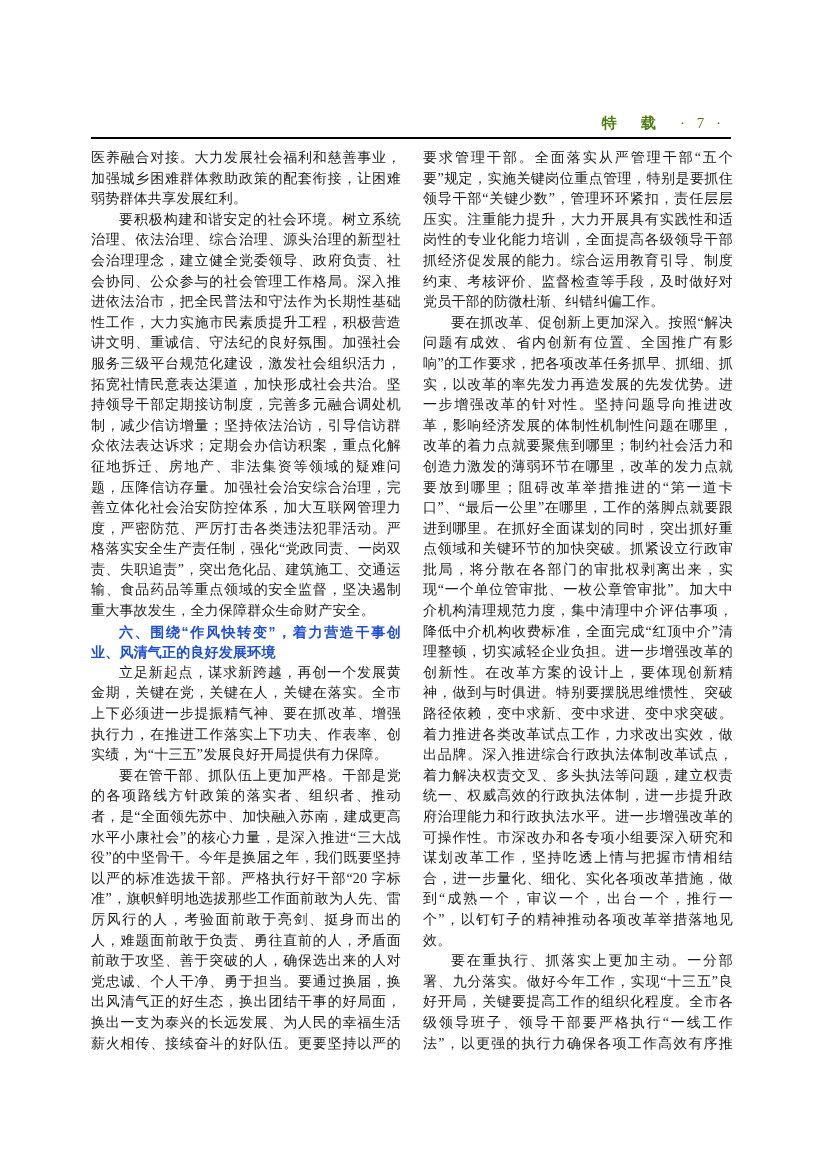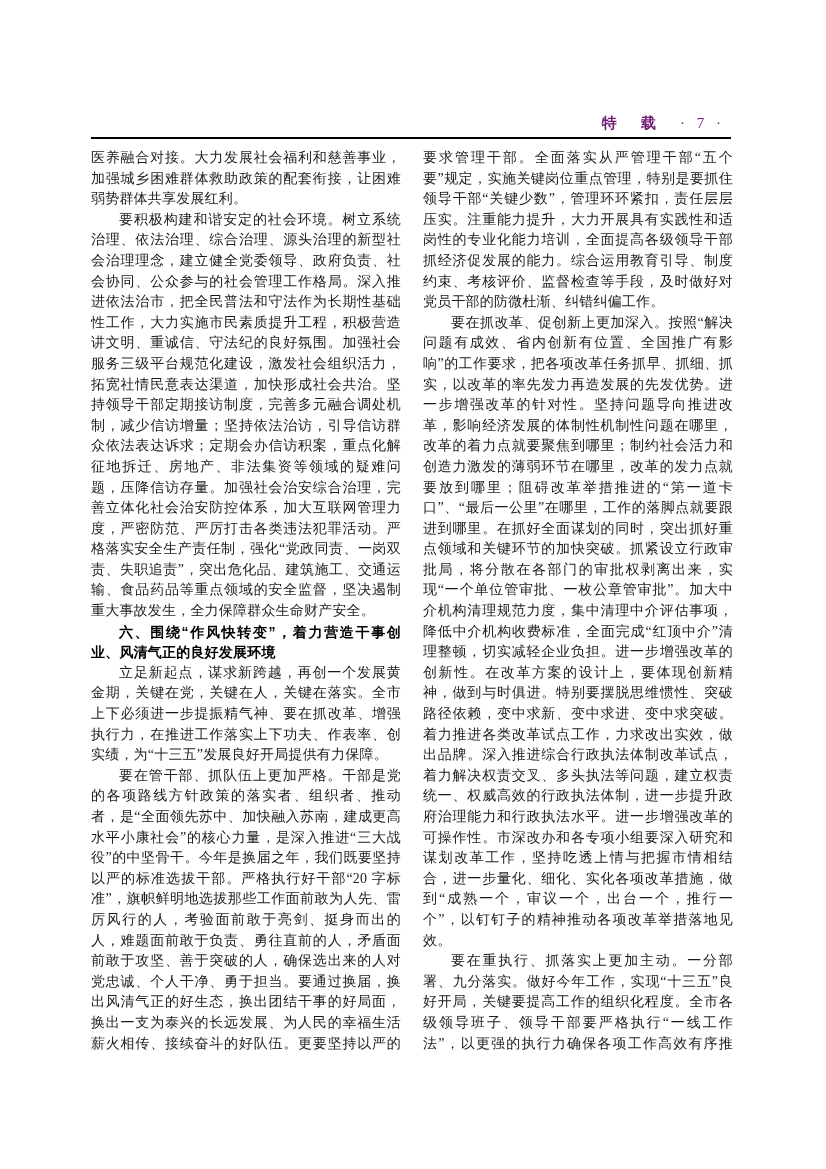--- a/index.html
+++ b/index.html
@@ -17,21 +17,21 @@
   .page-header {
     position: absolute;
     top: 114px;
     left: 91px;
     width: 640px;
     display: flex;
     justify-content: flex-end;
     align-items: baseline;
     gap: 14px;
     font-size: 15px;
-    color: #701a75;
+    color: #4d7c0f;
   }
   .header-section-title {
     font-family: "Liberation Sans", "DejaVu Sans", sans-serif;
     font-weight: bold;
     letter-spacing: 10px;
   }
   .header-page-number {
     letter-spacing: 4px;
     padding-right: 6px;
   }
@@ -61,21 +61,21 @@
   .article-body p {
     margin: 0;
     text-indent: 2em;
   }
   .article-body p.continuation {
     text-indent: 0;
   }
   .article-body p.section-heading {
     font-family: "Liberation Sans", "DejaVu Sans", sans-serif;
     font-weight: bold;
-    color: #000000;
+    color: #1d4ed8;
   }
 </style>
 </head>
 <body>
 
 <div class="page">
 
   <div class="page-header">
     <span class="header-section-title">特 载</span>
     <span class="header-page-number">· 7 ·</span>

